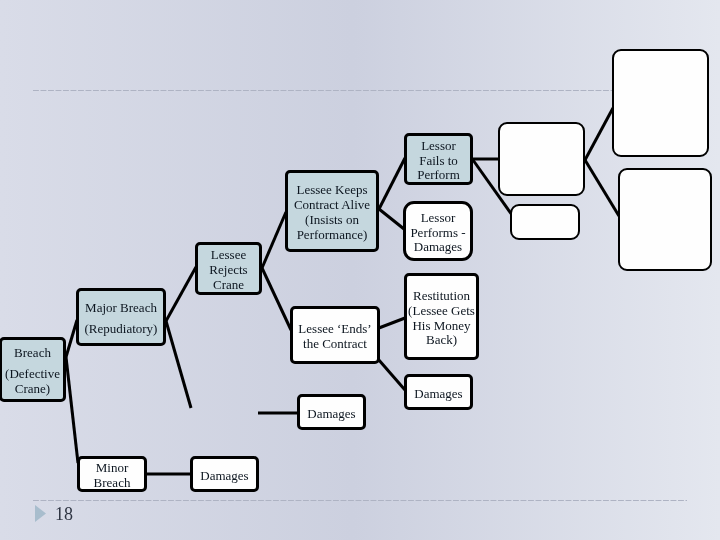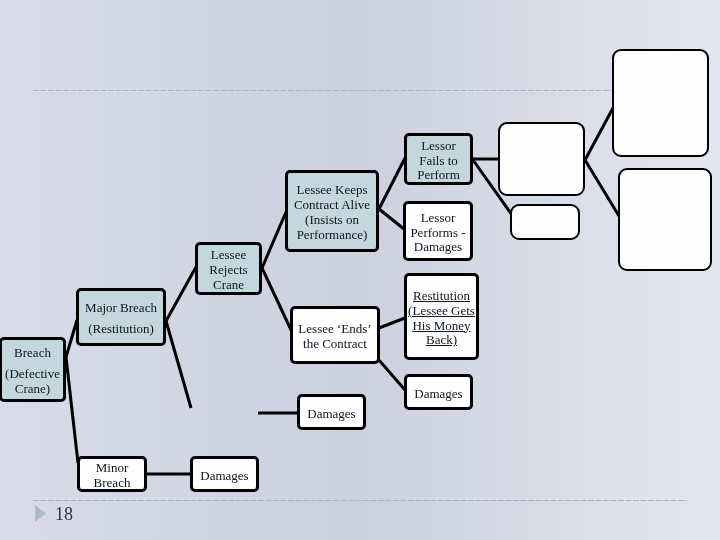--- a/index.html
+++ b/index.html
@@ -62,21 +62,21 @@
     </g>
   </svg>
 
   <div class="node fill-blue" style="left:-1px;top:337px;width:67px;height:65px;">
     <div class="p">Breach</div>
     <div class="p">(Defective Crane)</div>
   </div>
 
   <div class="node fill-blue" style="left:76px;top:288px;width:90px;height:58px;">
     <div class="p">Major Breach</div>
-    <div class="p">(Restitution)</div>
+    <div class="p">(Repudiatory)</div>
   </div>
 
   <div class="node fill-blue" style="left:195px;top:242px;width:67px;height:53px;">
     <div class="p">Lessee Rejects Crane</div>
   </div>
 
   <div class="node fill-white" style="left:77px;top:456px;width:70px;height:36px;">
     <div class="p">Minor Breach</div>
   </div>
 
@@ -86,25 +86,25 @@
   </div>
 
   <div class="node fill-white" style="left:290px;top:306px;width:90px;height:58px;">
     <div class="p">Lessee ‘Ends’ the Contract</div>
   </div>
 
   <div class="node fill-blue" style="left:404px;top:133px;width:69px;height:52px;">
     <div class="p">Lessor Fails to Perform</div>
   </div>
 
-  <div class="node fill-white" style="left:403px;top:201px;width:70px;height:60px;">
+  <div class="node fill-white" style="left:403px;top:201px;width:70px;height:60px;border-radius:11px;">
     <div class="p">Lessor Performs - Damages</div>
   </div>
 
-  <div class="node fill-white" style="left:404px;top:273px;width:75px;height:87px;text-decoration:underline;">
+  <div class="node fill-white" style="left:404px;top:273px;width:75px;height:87px;">
     <div class="p">Restitution (Lessee Gets His Money Back)</div>
   </div>
 
   <div class="node fill-white" style="left:404px;top:374px;width:69px;height:36px;">
     <div class="p">Damages</div>
   </div>
 
   <div class="node fill-white" style="left:297px;top:394px;width:69px;height:36px;">
     <div class="p">Damages</div>
   </div>

